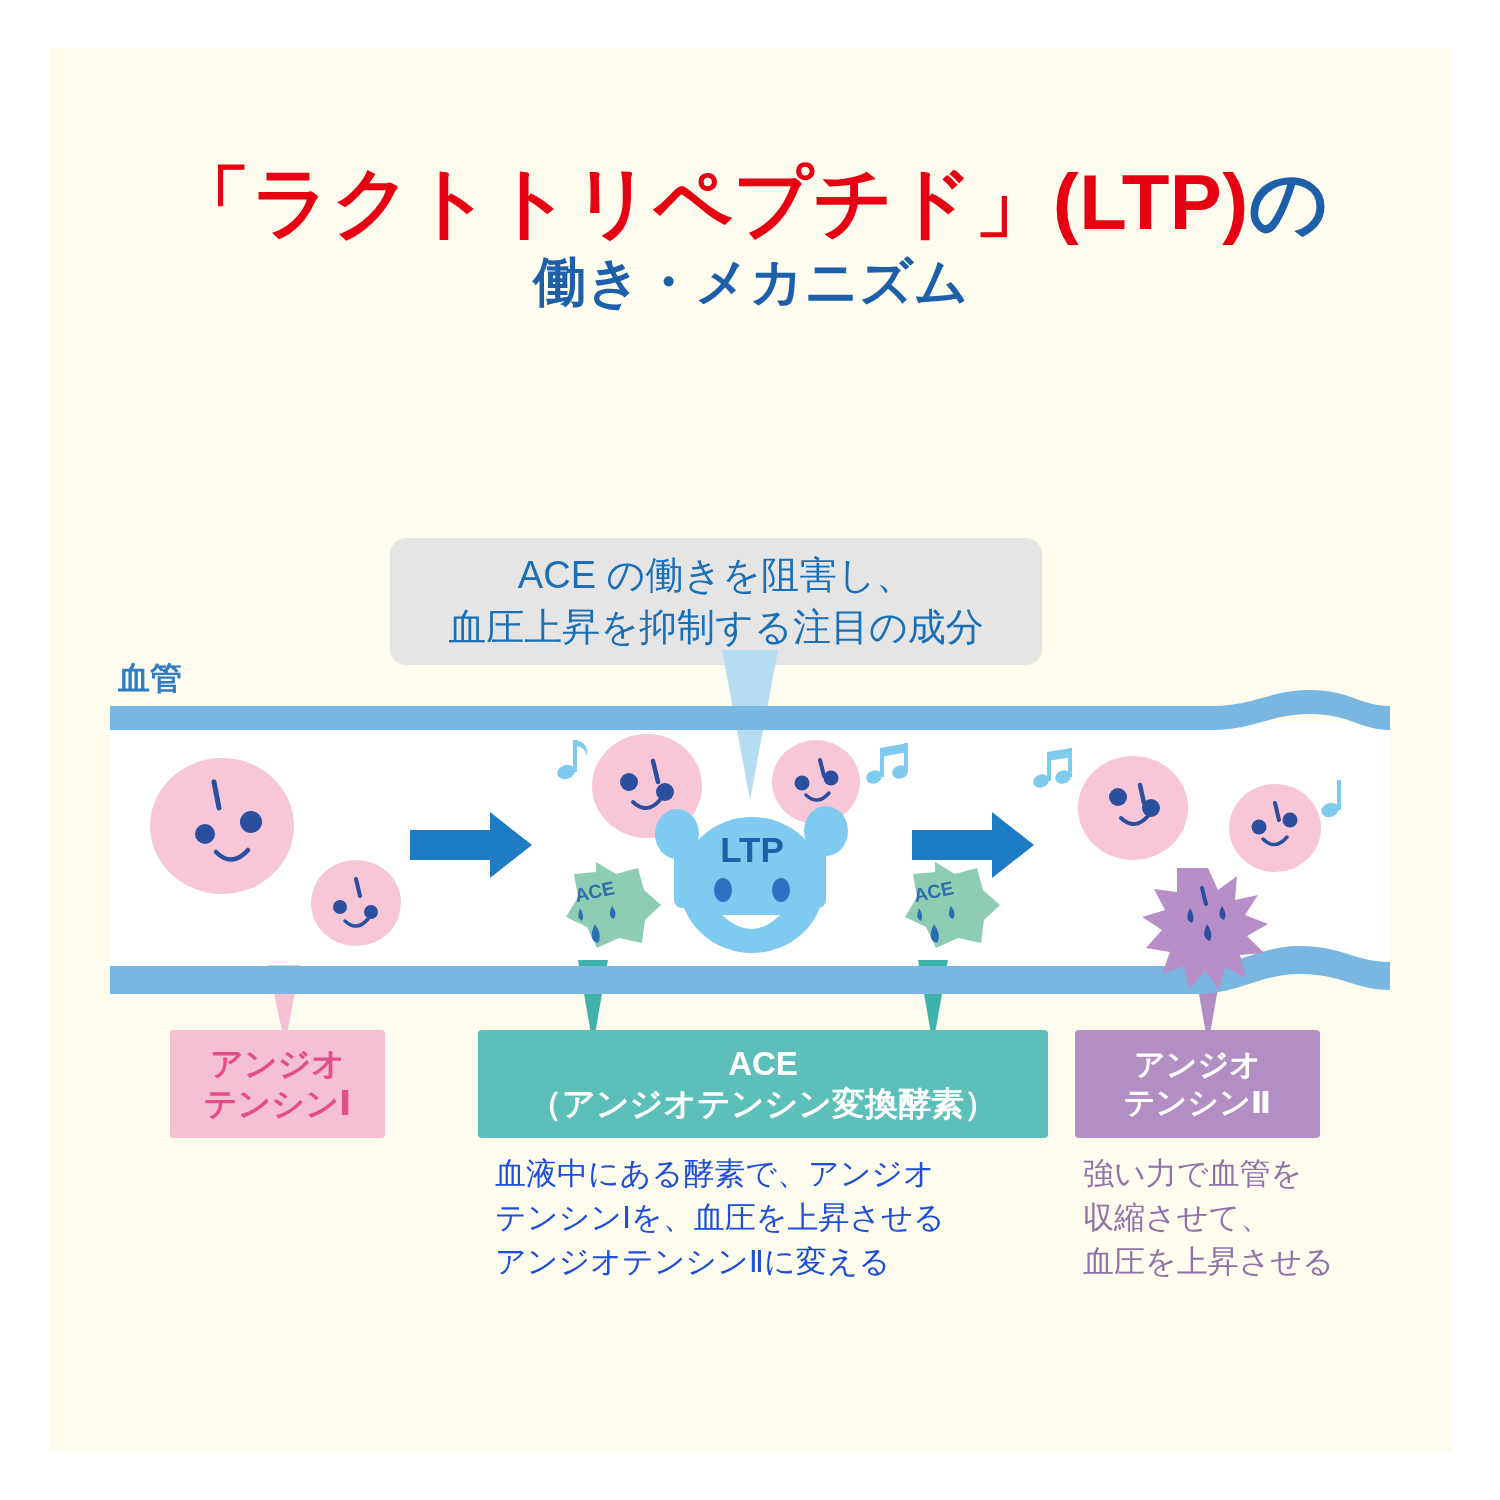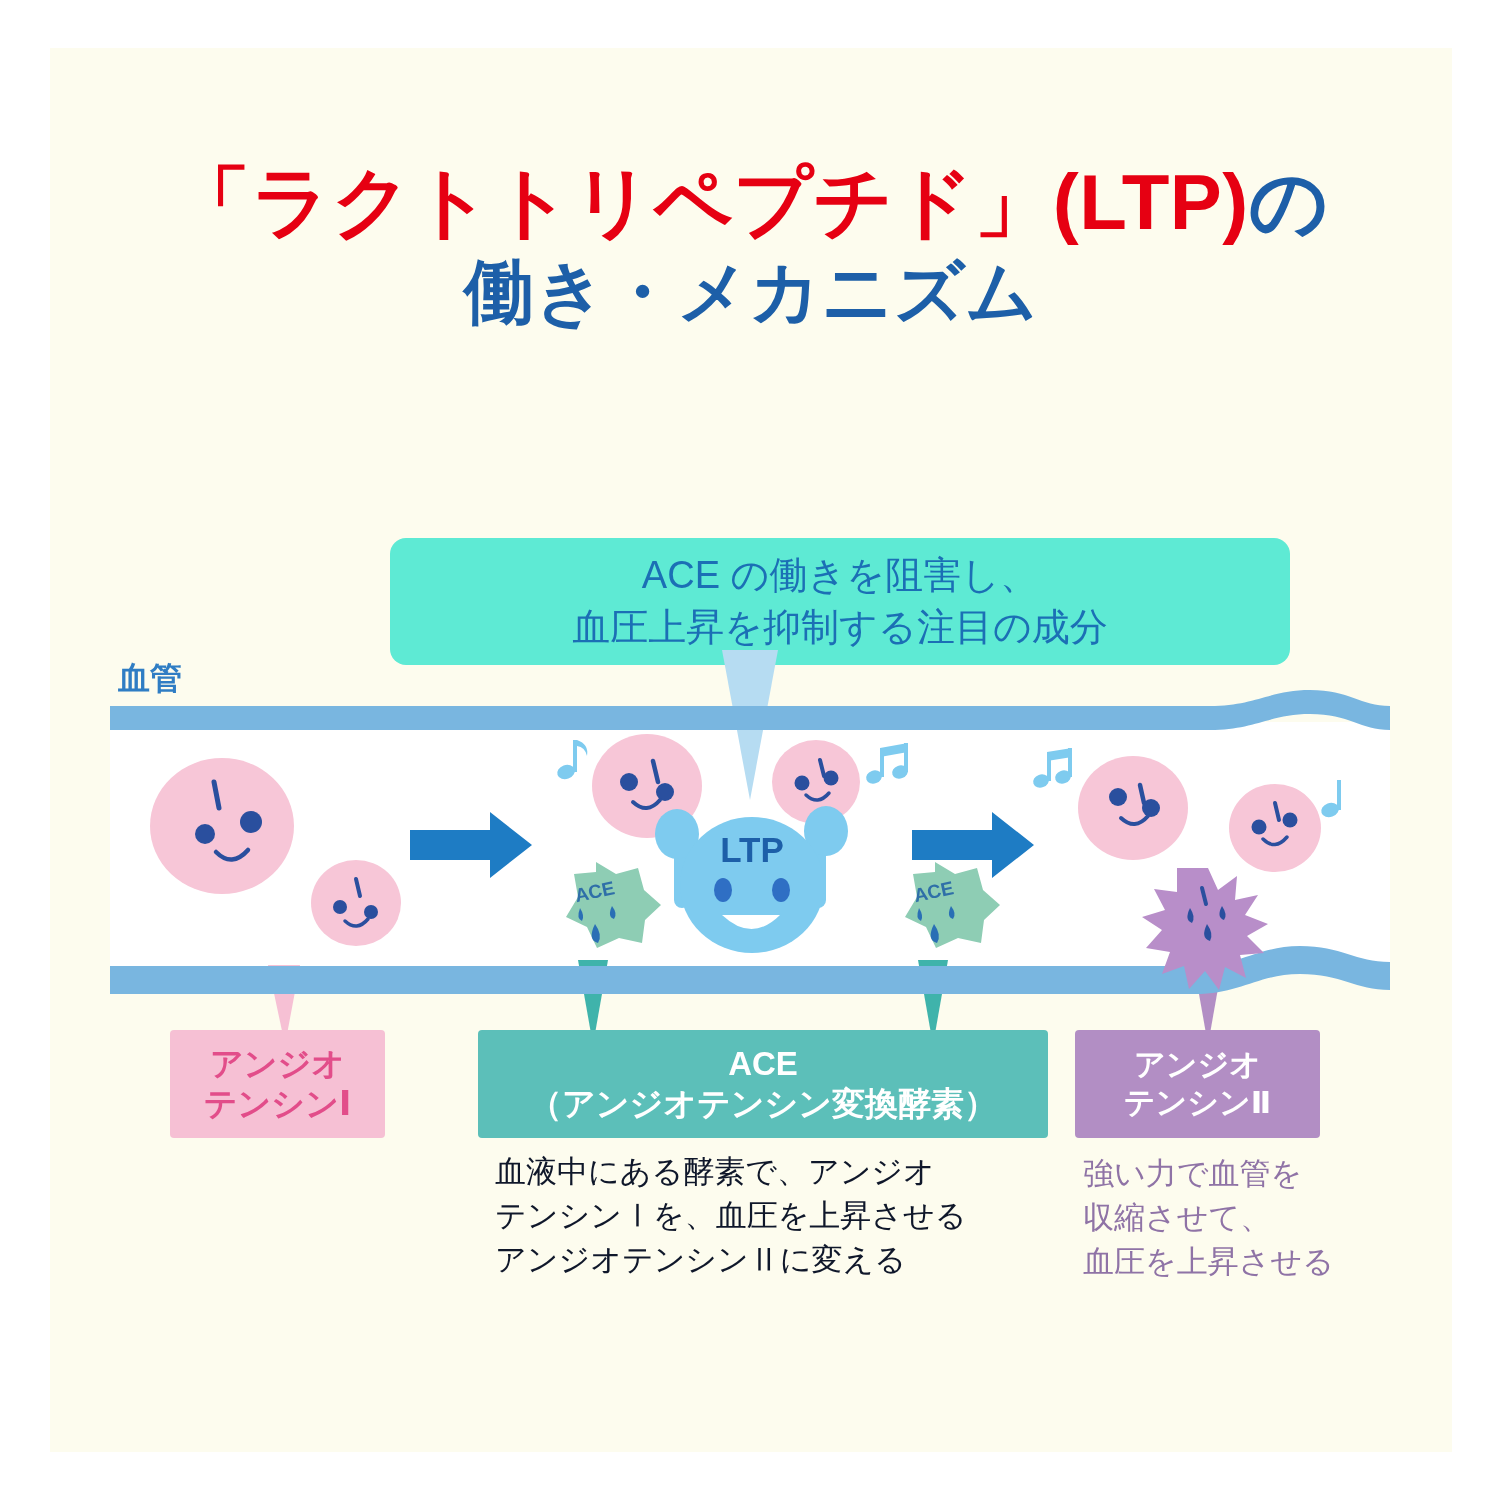--- a/index.html
+++ b/index.html
@@ -20,28 +20,28 @@
 
   
   .title-wrap{
     position:absolute;left:50px;top:155px;width:1402px;
     text-align:center;
     line-height:1.22;
     font-weight:700;
     letter-spacing:0.5px;
   }
   .title-line1{font-size:78px;}
-  .title-line2{font-size:70px;}
+  .title-line2{font-size:53px;}
   .t-red{color:#e60012;}
   .t-blue{color:#1d5fa8;}
 
   
   .callout{
-    position:absolute;left:390px;top:538px;width:900px;height:127px;
-    background:#5eead4;border-radius:16px;
+    position:absolute;left:390px;top:538px;width:652px;height:127px;
+    background:#e5e5e5;border-radius:16px;
     display:flex;align-items:center;justify-content:center;
   }
   .callout-text{
     color:#1b6fb5;font-size:38px;line-height:1.35;text-align:center;
     font-weight:400;
   }
 
   
   .vessel-label{
     position:absolute;left:118px;top:657px;
@@ -70,21 +70,21 @@
   }
   .lbl-ang2{
     left:1075px;top:1030px;width:245px;height:108px;
     background:#b28ec4;font-size:31px;
   }
 
   .desc{
     position:absolute;line-height:1.42;font-size:31px;
   }
   .desc-ace{
-    left:495px;top:1152px;width:560px;color:#0f172a;font-family:Liberation Mono, monospace;
+    left:495px;top:1152px;width:560px;color:#1d4ed8;
   }
   .desc-ang2{
     left:1083px;top:1152px;width:320px;color:#8f73a6;
   }
 
   .nowrap{white-space:pre-line;}
 </style>
 </head>
 <body>
 

